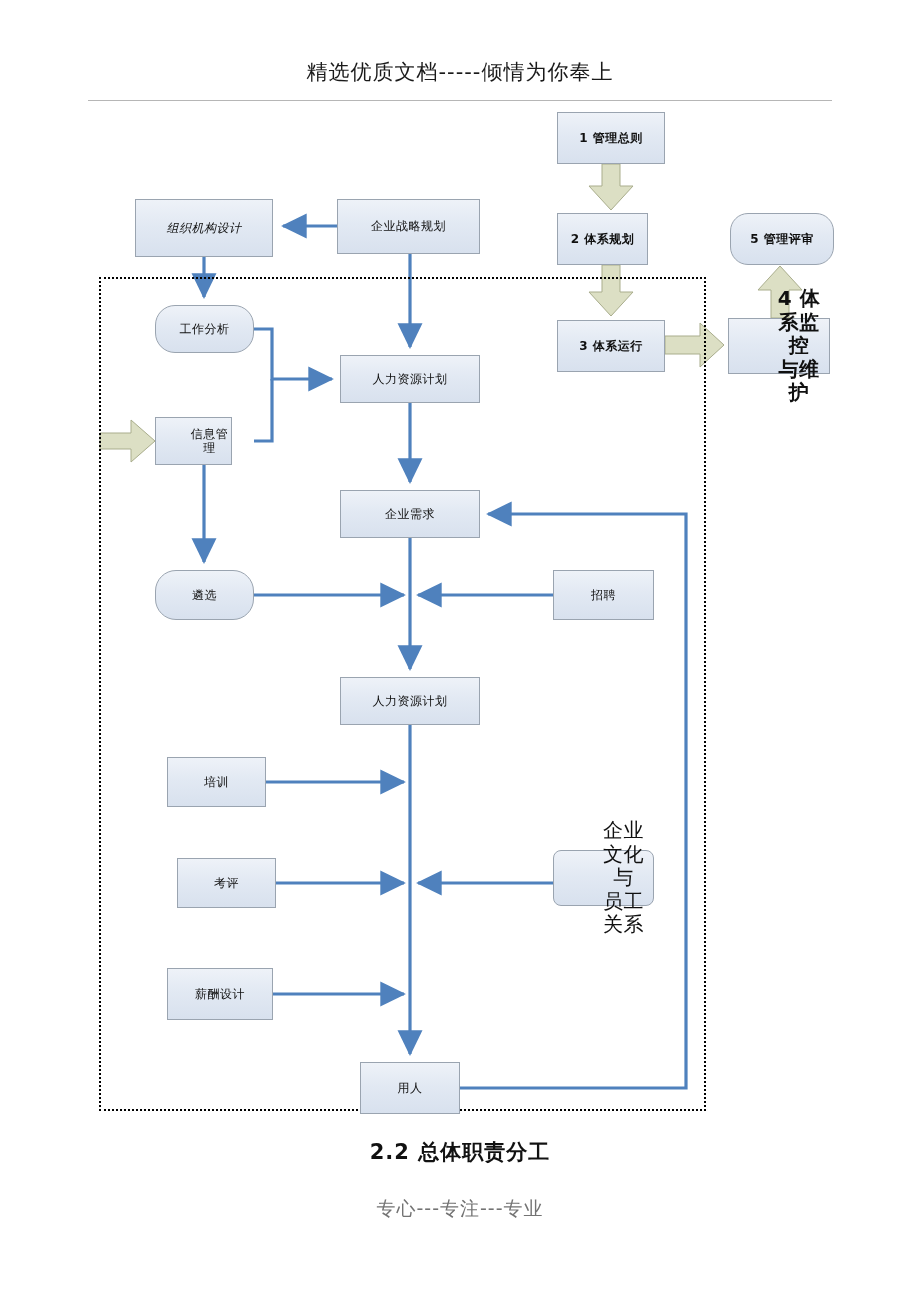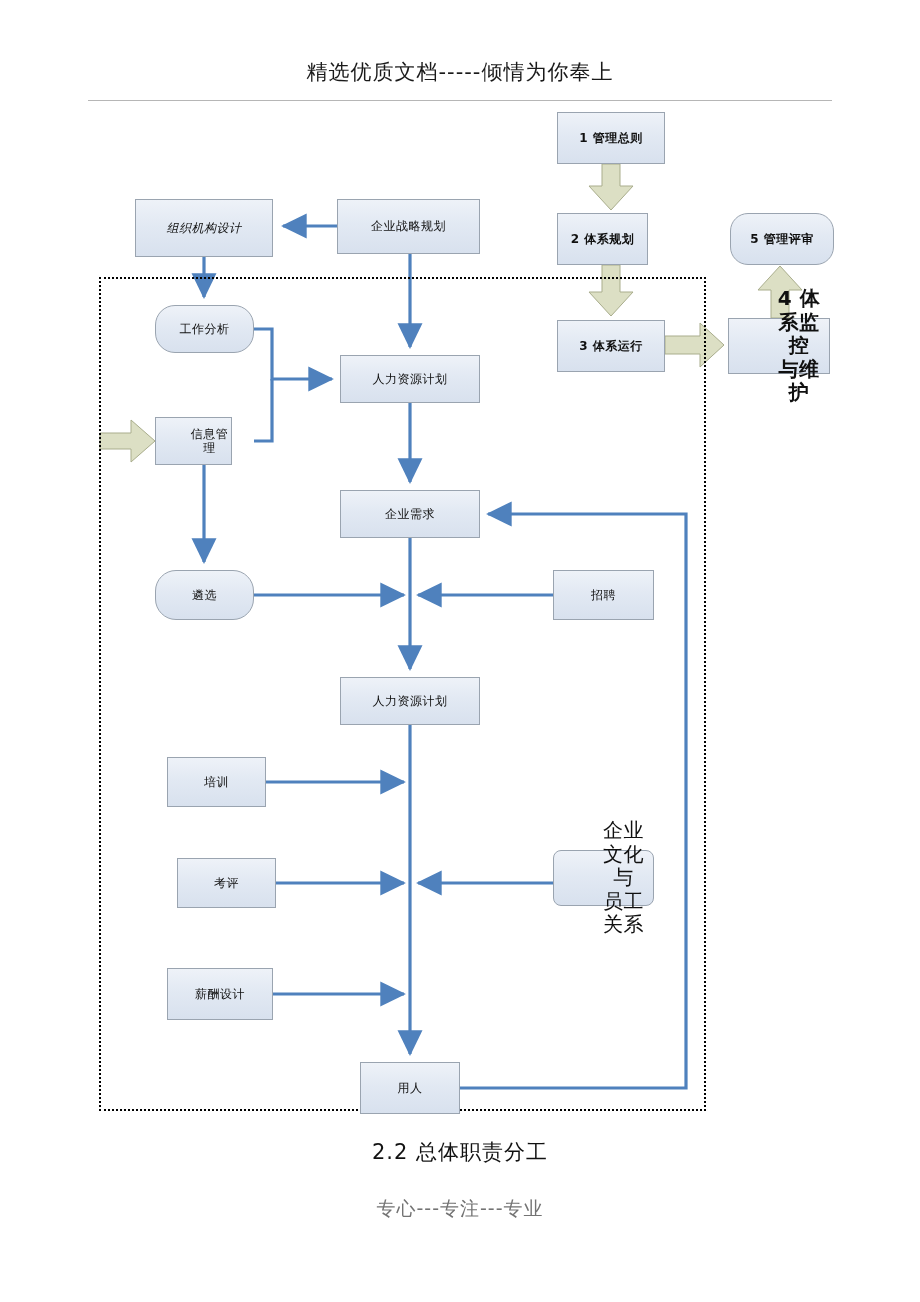--- a/index.html
+++ b/index.html
@@ -19,21 +19,21 @@
     color:#1a1a1a;
   }
   .hdr-rule{
     position:absolute;left:88px;top:100px;width:744px;height:1px;
     background:#b6b6b6;
   }
 
   
   .caption{
     position:absolute;left:0;top:1138px;width:920px;
-    text-align:center;font-size:21px;font-weight:normal;color:#111;
+    text-align:center;font-size:21px;font-weight:bold;color:#111;
     letter-spacing:1px;
   }
   .footer{
     position:absolute;left:0;top:1196px;width:920px;
     text-align:center;font-size:19px;color:#737373;letter-spacing:1px;
   }
 
   
   #diagram{position:absolute;left:0;top:0;width:920px;height:1302px;}
   #diagram svg{position:absolute;left:0;top:0;}

